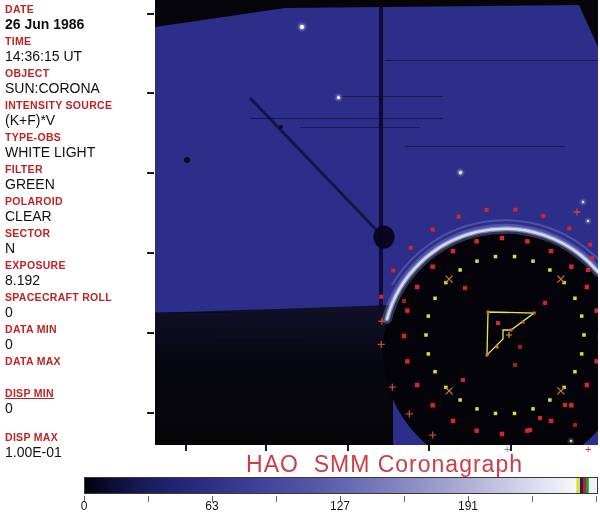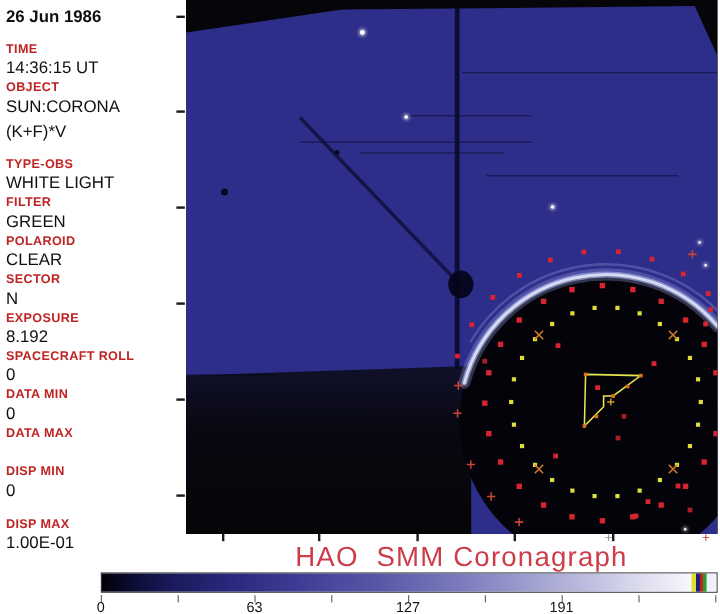--- a/index.html
+++ b/index.html
@@ -38,31 +38,33 @@
      border:1px solid #3a3a3a;box-sizing:border-box}
   #colorbar-gradient{width:100%;height:100%}
   .cbar-tick{position:absolute;top:496px;width:1px;height:6px;background:#666}
   .cbar-label{position:absolute;top:499px;font-size:12px;color:#111}
 </style>
 </head>
 <body>
 
 <div id="metadata-panel">
     <div class="meta-field" style="top: 4px;">
+      <div class="meta-label" style="color: rgb(191, 35, 35);">DATE</div>
       <div class="meta-value" style="color: rgb(16, 16, 16); font-weight: bold;">26 Jun 1986</div>
     </div>
     <div class="meta-field" style="top: 36px;">
       <div class="meta-label" style="color: rgb(191, 35, 35);">TIME</div>
       <div class="meta-value" style="color: rgb(16, 16, 16);">14:36:15 UT</div>
     </div>
     <div class="meta-field" style="top: 68px;">
       <div class="meta-label" style="color: rgb(191, 35, 35);">OBJECT</div>
       <div class="meta-value" style="color: rgb(16, 16, 16);">SUN:CORONA</div>
     </div>
     <div class="meta-field" style="top: 100px;">
+      <div class="meta-label" style="color: rgb(191, 35, 35);">INTENSITY SOURCE</div>
       <div class="meta-value" style="color: rgb(16, 16, 16);">(K+F)*V</div>
     </div>
     <div class="meta-field" style="top: 132px;">
       <div class="meta-label" style="color: rgb(191, 35, 35);">TYPE-OBS</div>
       <div class="meta-value" style="color: rgb(16, 16, 16);">WHITE LIGHT</div>
     </div>
     <div class="meta-field" style="top: 164px;">
       <div class="meta-label" style="color: rgb(191, 35, 35);">FILTER</div>
       <div class="meta-value" style="color: rgb(16, 16, 16);">GREEN</div>
     </div>
@@ -83,21 +85,21 @@
       <div class="meta-value" style="color: rgb(16, 16, 16);">0</div>
     </div>
     <div class="meta-field" style="top: 324px;">
       <div class="meta-label" style="color: rgb(191, 35, 35);">DATA MIN</div>
       <div class="meta-value" style="color: rgb(16, 16, 16);">0</div>
     </div>
     <div class="meta-field" style="top: 356px;">
       <div class="meta-label" style="color: rgb(191, 35, 35);">DATA MAX</div>
     </div>
     <div class="meta-field" style="top: 388px;">
-      <div class="meta-label" style="color: rgb(191, 35, 35);">DISP MIN</div>
+      <div class="meta-label" style="color: rgb(191, 35, 35); text-decoration: underline;">DISP MIN</div>
       <div class="meta-value" style="color: rgb(16, 16, 16);">0</div>
     </div>
     <div class="meta-field" style="top: 432px;">
       <div class="meta-label" style="color: rgb(191, 35, 35);">DISP MAX</div>
       <div class="meta-value" style="color: rgb(16, 16, 16);">1.00E-01</div>
     </div>
   </div>
 
 <div id="image-area">
   <div id="blue-field"></div>

